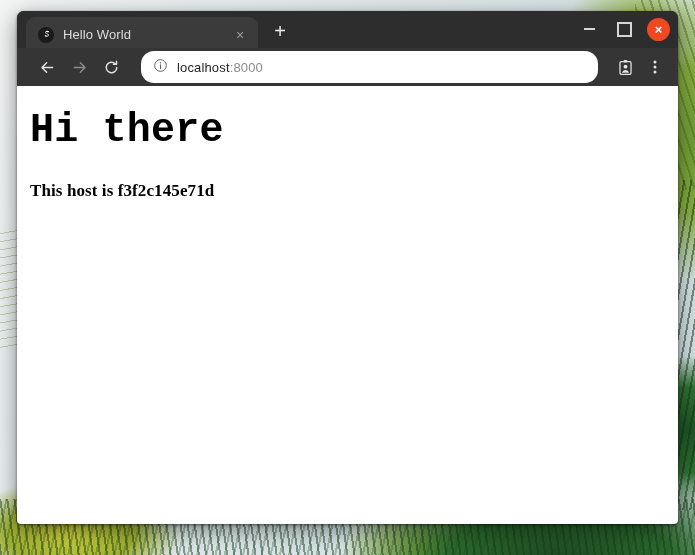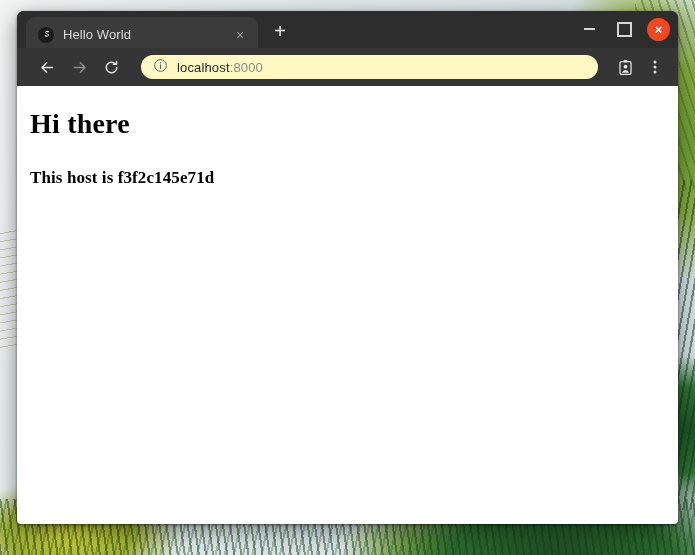--- a/index.html
+++ b/index.html
@@ -181,22 +181,22 @@
   .nav-btn {
     width: 28px; height: 28px;
     display: flex; align-items: center; justify-content: center;
     border-radius: 4px;
     flex: 0 0 auto;
   }
   .nav-btn svg { display: block; }
 
   #urlbar {
     flex: 1 1 auto;
-    height: 24px;
-    background: #fef9c3;
+    height: 32px;
+    background: #ffffff;
     border-radius: 13px;
     margin: 0 10px 0 12px;
     display: flex;
     align-items: center;
     padding: 0 12px;
     gap: 9px;
     min-width: 0;
   }
   #url-text {
     font-size: 13px;
@@ -220,24 +220,25 @@
     flex: 1 1 auto;
     background: #ffffff;
     overflow: hidden;
     padding: 8px 8px 8px 10px;
   }
   #page-content {
     font-family: "Liberation Serif", "DejaVu Serif", serif;
     color: #000;
   }
   #page-heading {
-    font-size: 28px;
+    font-size: 40px;
     font-weight: bold;
     margin: 14px 0 0 3px;
     letter-spacing: .2px;
+    font-family: Liberation Mono, monospace;
   }
   #page-subheading {
     font-size: 17px;
     font-weight: bold;
     margin: 28px 0 0 3px;
     letter-spacing: .1px;
   }
 </style>
 </head>
 <body>

